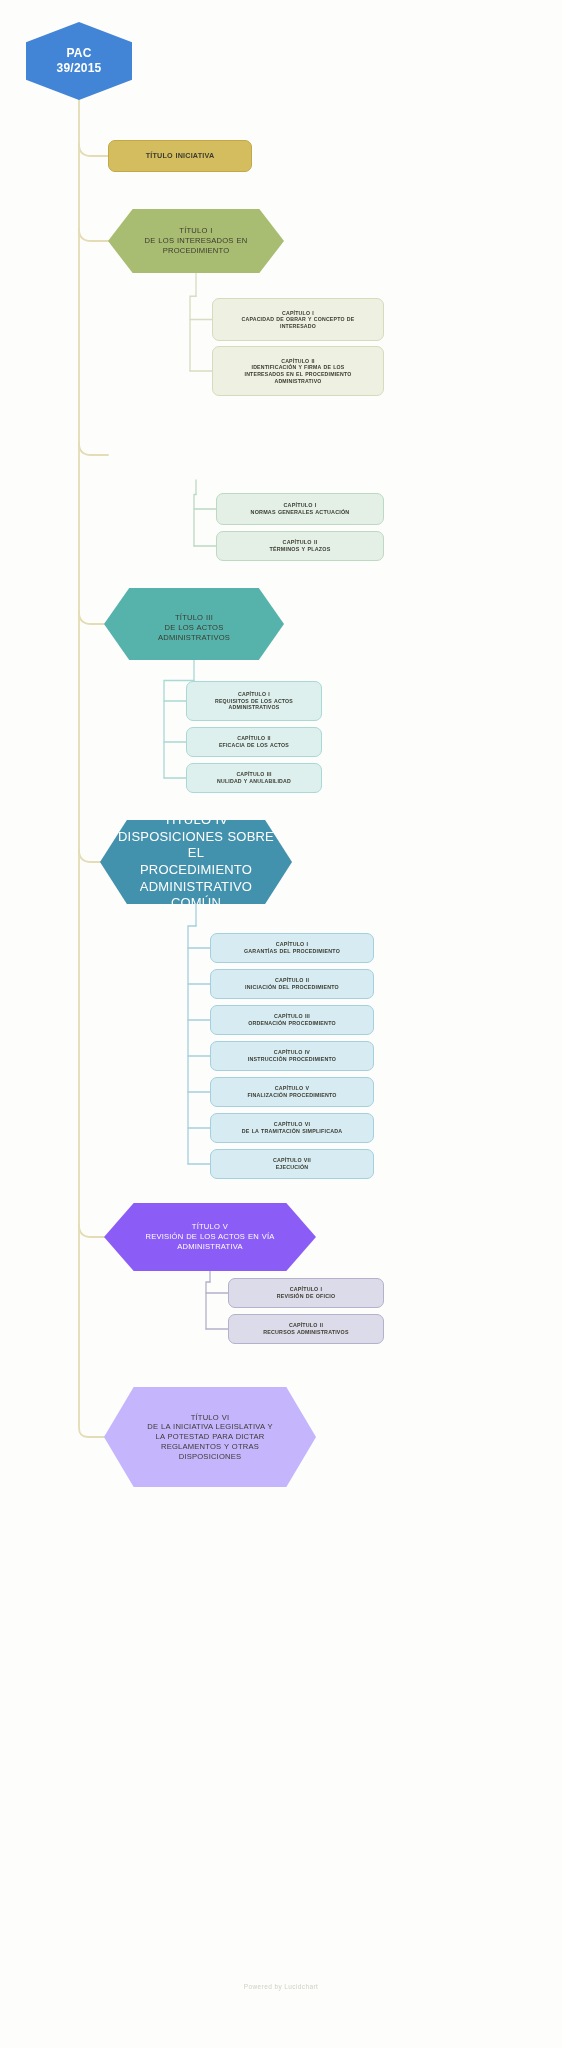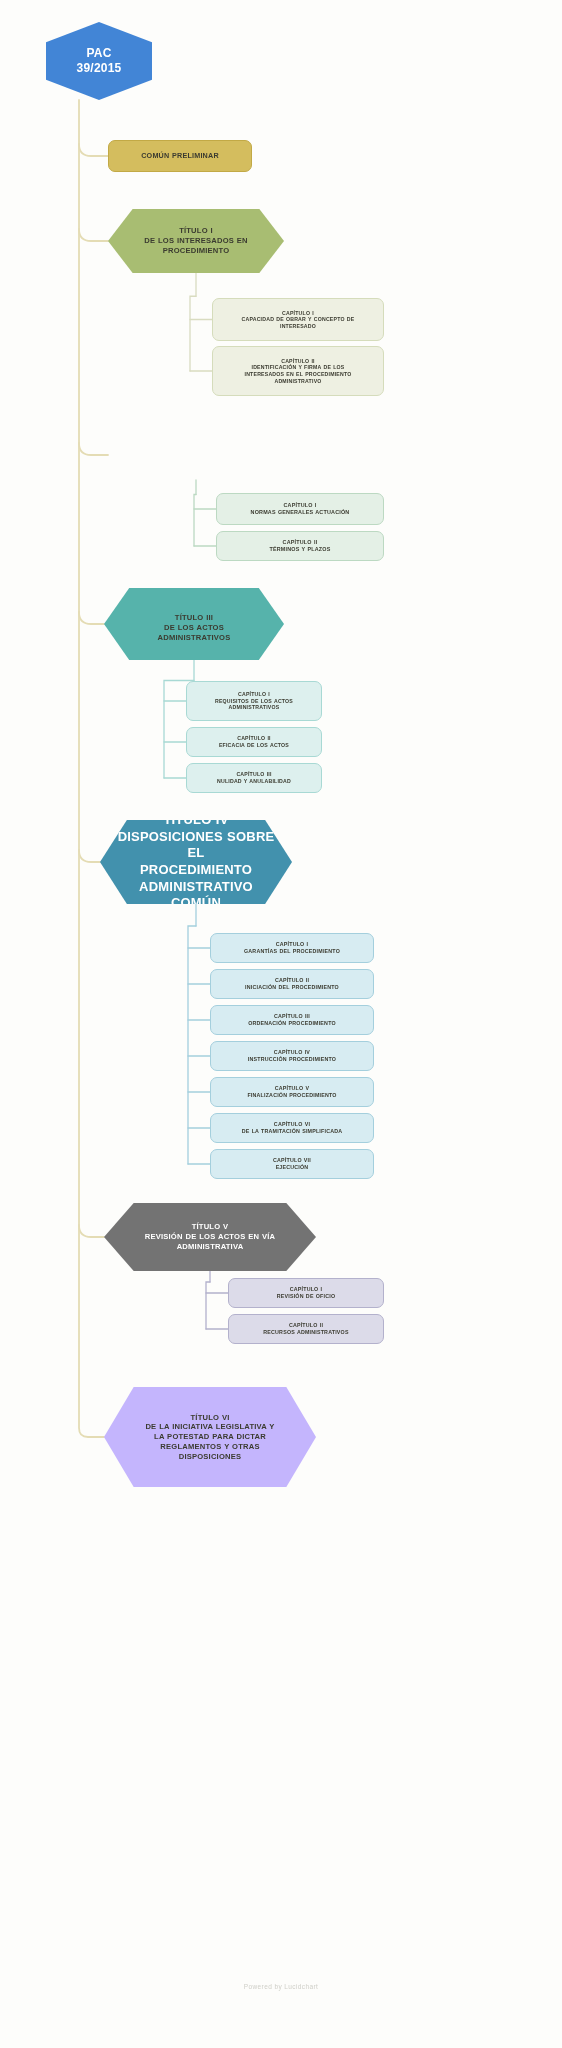--- a/index.html
+++ b/index.html
@@ -29,27 +29,26 @@
     align-items: center;
     justify-content: center;
     text-align: center;
     line-height: 1.28;
     letter-spacing: .2px;
     word-spacing: .5px;
   }
   
   .hex {
     clip-path: polygon(14% 0%, 86% 0%, 100% 50%, 86% 100%, 14% 100%, 0% 50%);
-    font-weight: 700;
+    font-weight: 400;
     padding: 6px 14px;
   }
   .hex.vert {
     
     clip-path: polygon(50% 0%, 100% 26%, 100% 74%, 50% 100%, 0% 74%, 0% 26%);
-    margin-left: 20px;
   }
   
   .chap {
     border-radius: 7px;
     border: 1px solid;
     font-weight: 600;
     padding: 4px 8px;
   }
   .footer-note {
     position: absolute;
@@ -100,21 +99,21 @@
       <path d="M 206 1293 H 228" fill="none" stroke="#b3b1cc" stroke-width="1.3" stroke-linecap="round"></path>
       <path d="M 206 1329 H 228" fill="none" stroke="#b3b1cc" stroke-width="1.3" stroke-linecap="round"></path>
     </svg>
 
   <div class="footer-note" style="top: 1983px;">Powered by Lucidchart</div>
 <div class="node hex vert" style="left: 26px; top: 22px; width: 106px; height: 78px; background: rgb(66, 133, 214); color: rgb(255, 255, 255); font-size: 12px; font-weight: 700;">
       <div style="white-space: pre-line;">PAC
 39/2015</div>
     </div>
     <div class="node chap" style="left: 108px; top: 140px; width: 144px; height: 32px; background: rgb(212, 189, 94); color: rgb(59, 59, 48); font-size: 7.2px; border-color: rgb(194, 169, 69);">
-      <div style="white-space: pre-line;">COMÚN PRELIMINAR</div>
+      <div style="white-space: pre-line;">TÍTULO INICIATIVA</div>
     </div>
     <div class="node hex" style="left: 108px; top: 209px; width: 176px; height: 64px; background: rgb(168, 189, 114); color: rgb(59, 59, 48); font-size: 7.6px;">
       <div style="white-space: pre-line;">TÍTULO I
 DE LOS INTERESADOS EN
 PROCEDIMIENTO</div>
     </div>
     <div class="node chap" style="left: 212px; top: 298px; width: 172px; height: 43px; background: rgb(238, 240, 226); color: rgb(59, 59, 48); font-size: 5.2px; border-color: rgb(213, 220, 187);">
       <div style="white-space: pre-line;">CAPÍTULO I
 CAPACIDAD DE OBRAR Y CONCEPTO DE
 INTERESADO</div>
@@ -178,21 +177,21 @@
 FINALIZACIÓN PROCEDIMIENTO</div>
     </div>
     <div class="node chap" style="left: 210px; top: 1113px; width: 164px; height: 30px; background: rgb(215, 236, 242); color: rgb(59, 59, 48); font-size: 5.3px; border-color: rgb(164, 207, 221);">
       <div style="white-space: pre-line;">CAPÍTULO VI
 DE LA TRAMITACIÓN SIMPLIFICADA</div>
     </div>
     <div class="node chap" style="left: 210px; top: 1149px; width: 164px; height: 30px; background: rgb(215, 236, 242); color: rgb(59, 59, 48); font-size: 5.3px; border-color: rgb(164, 207, 221);">
       <div style="white-space: pre-line;">CAPÍTULO VII
 EJECUCIÓN</div>
     </div>
-    <div class="node hex" style="left: 104px; top: 1203px; width: 212px; height: 68px; background: #737373; color: rgb(255, 255, 255); font-size: 7.6px;">
+    <div class="node hex" style="left: 104px; top: 1203px; width: 212px; height: 68px; background: #8b5cf6; color: rgb(255, 255, 255); font-size: 7.6px;">
       <div style="white-space: pre-line;">TÍTULO V
 REVISIÓN DE LOS ACTOS EN VÍA
 ADMINISTRATIVA</div>
     </div>
     <div class="node chap" style="left: 228px; top: 1278px; width: 156px; height: 30px; background: rgb(220, 219, 233); color: rgb(59, 59, 48); font-size: 5.3px; border-color: rgb(179, 177, 204);">
       <div style="white-space: pre-line;">CAPÍTULO I
 REVISIÓN DE OFICIO</div>
     </div>
     <div class="node chap" style="left: 228px; top: 1314px; width: 156px; height: 30px; background: rgb(220, 219, 233); color: rgb(59, 59, 48); font-size: 5.3px; border-color: rgb(179, 177, 204);">
       <div style="white-space: pre-line;">CAPÍTULO II

